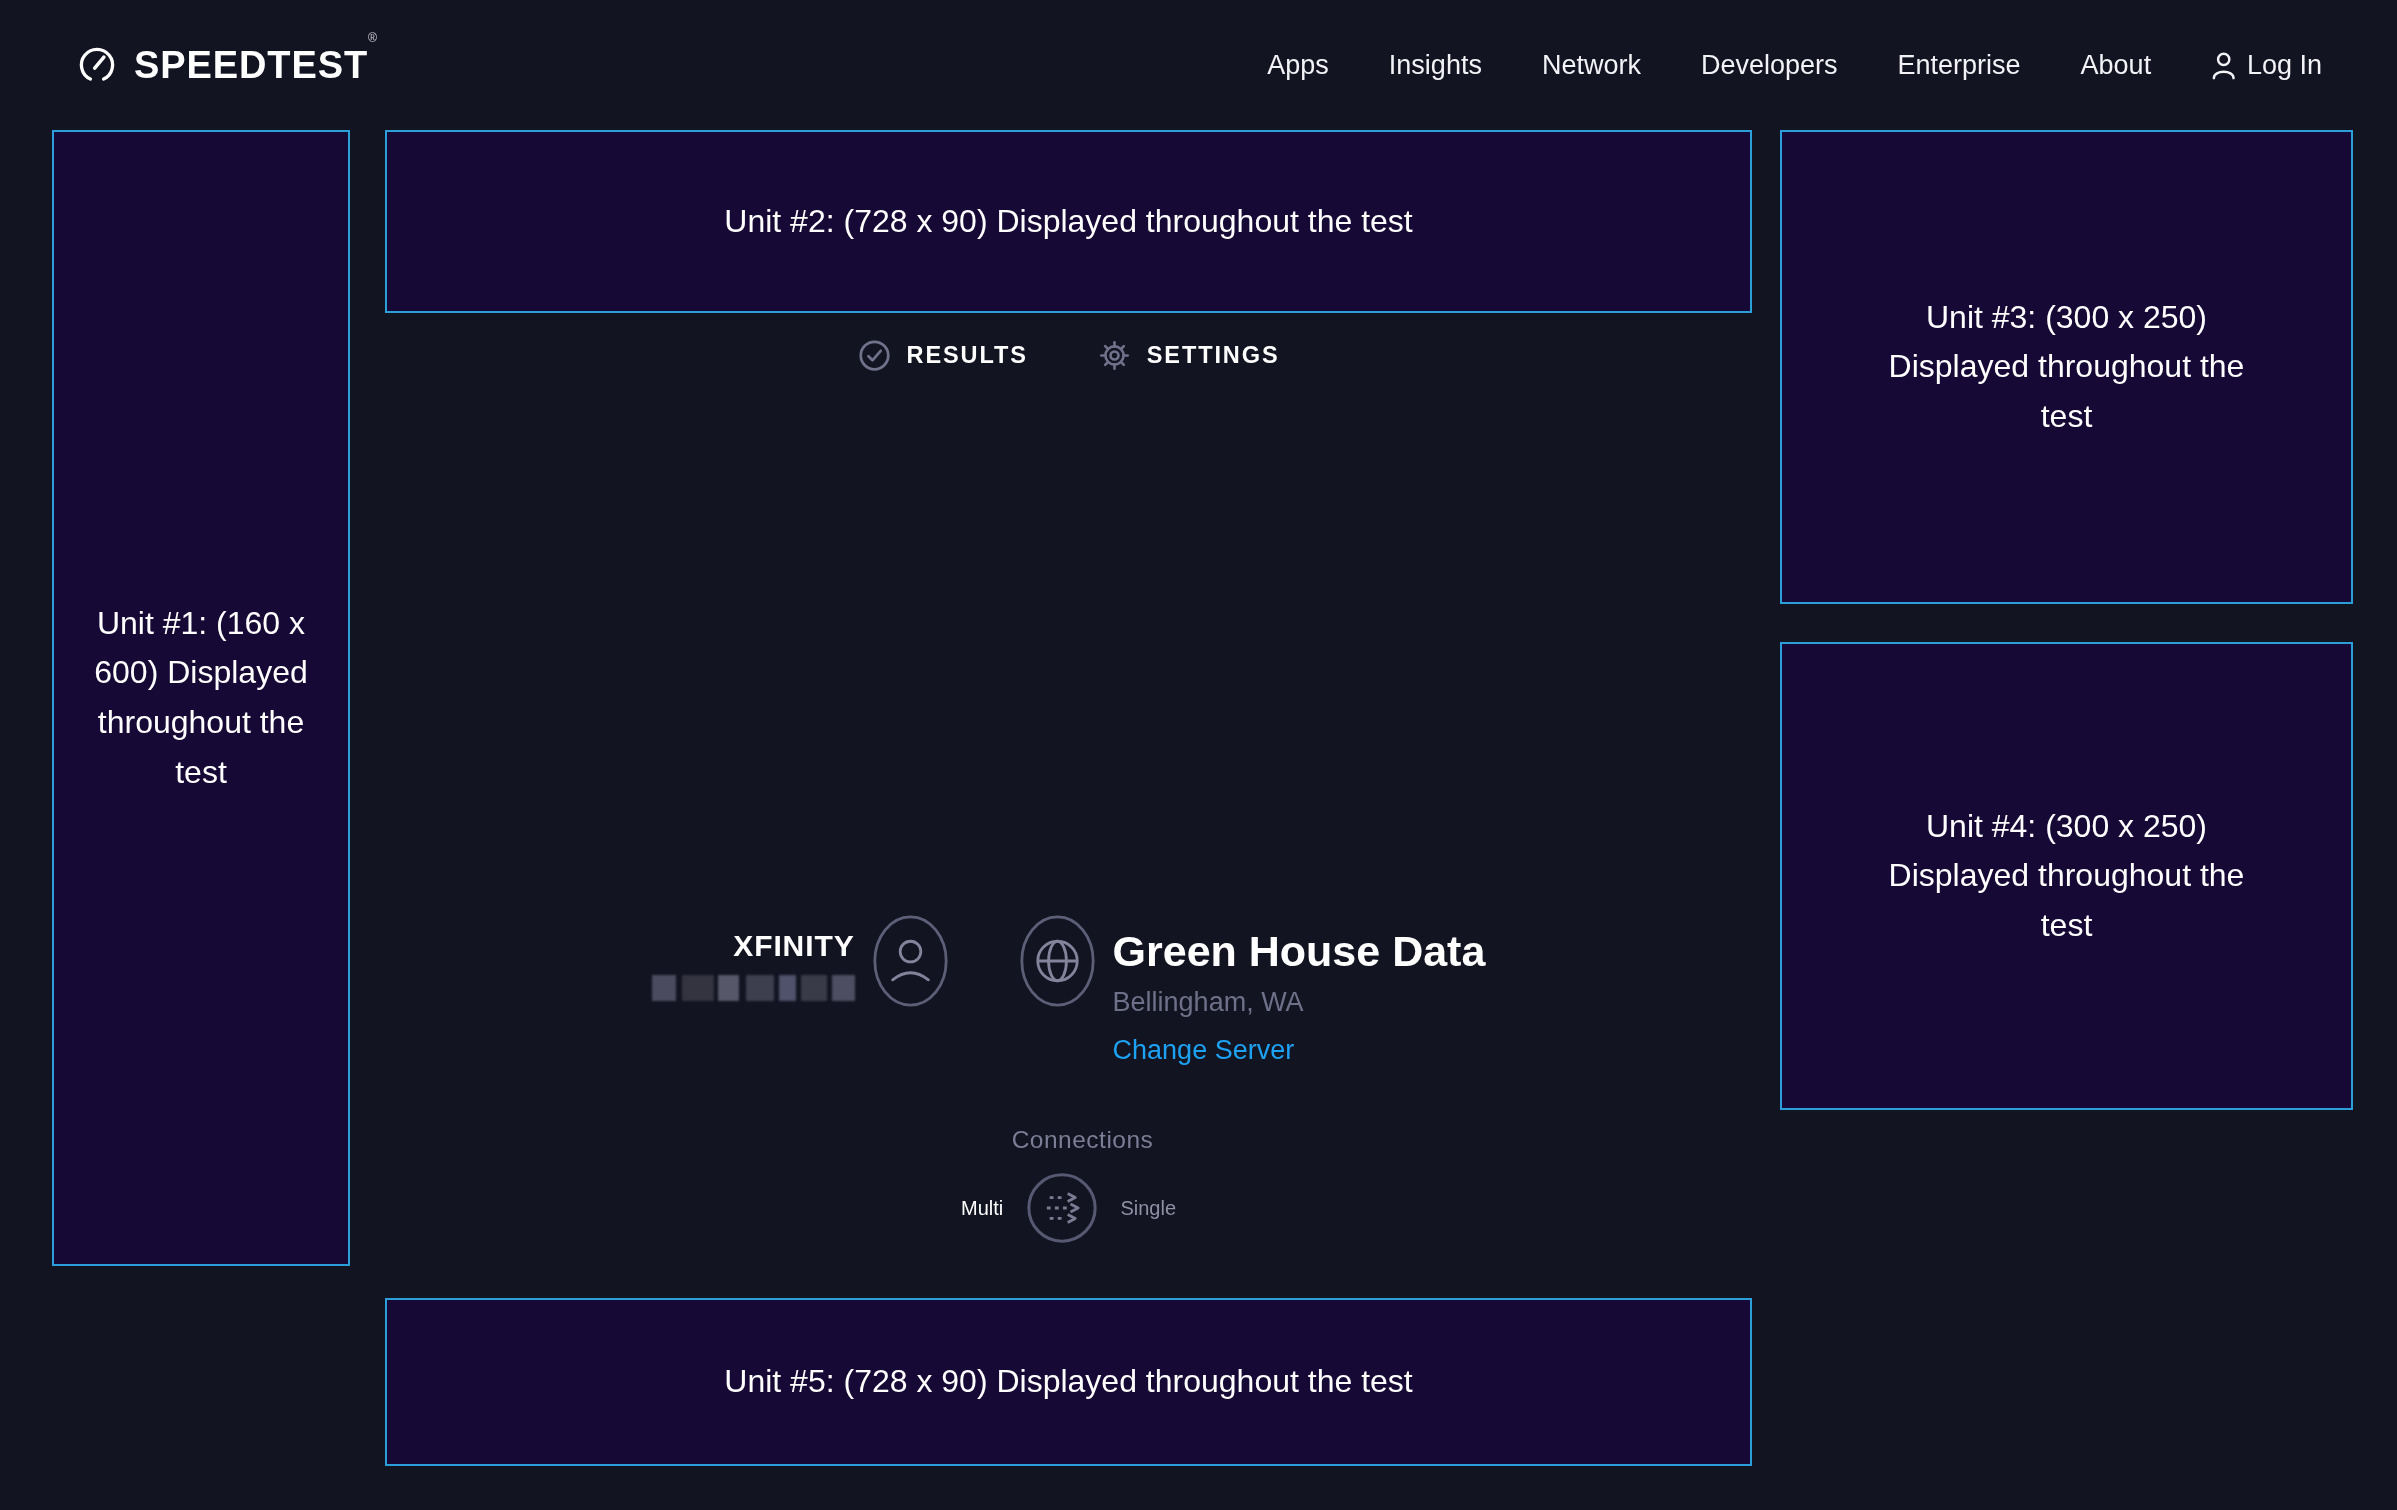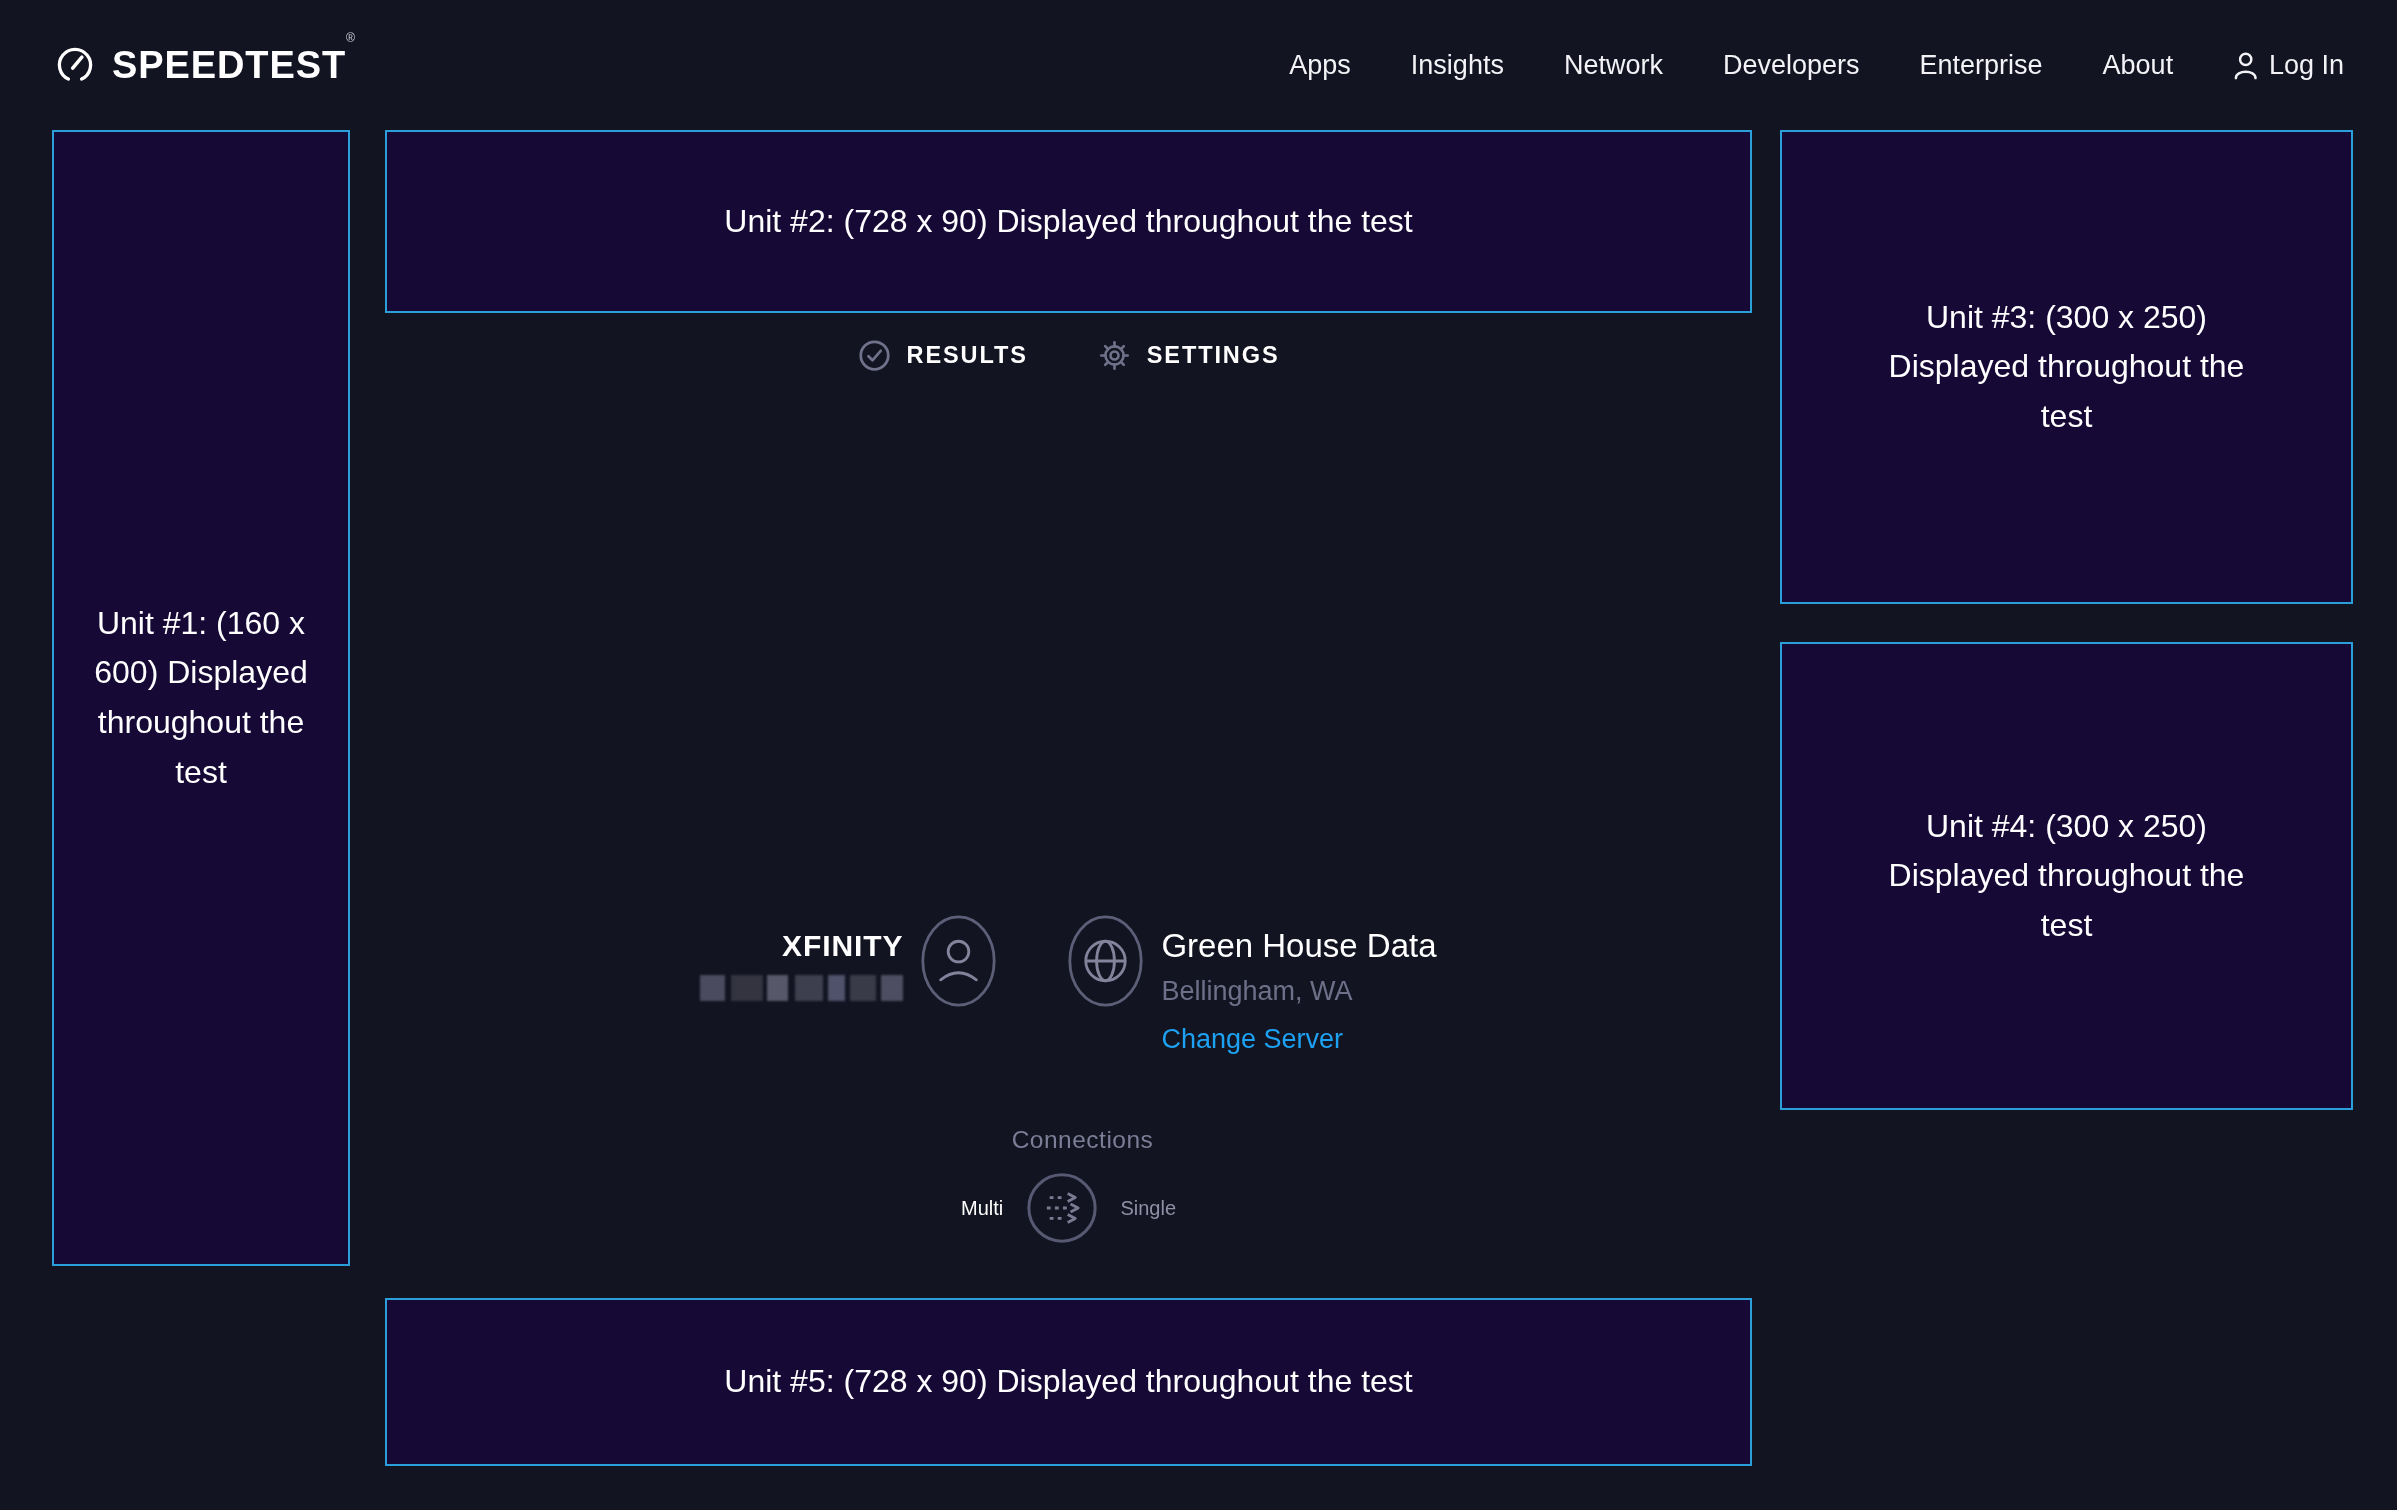--- a/index.html
+++ b/index.html
@@ -8,21 +8,21 @@
     position:relative; width:2397px; height:1510px;
     background:#131421; overflow:hidden;
     font-family:"Liberation Sans", sans-serif;
     color:#fff;
   }
 
   
   #topnav {
     position:absolute; top:0; left:0; right:0; height:130px;
     display:flex; align-items:center; justify-content:space-between;
-    padding:0 53px;
+    padding:0 75px;
   }
   .logo { display:flex; align-items:center; gap:15px; cursor:pointer; }
   .logo-text { font-size:38px; font-weight:700; letter-spacing:0.9px; color:#ffffff; }
   .logo-tm { font-size:12.2px; vertical-align:top; position:relative; top:-13px; color:#cfcfda; }
   .nav-links { display:flex; align-items:center; gap:60px; list-style:none; }
   .nav-link { font-size:27px; color:#f2f2f7; cursor:pointer; white-space:nowrap; }
   .login { display:flex; align-items:center; gap:10.4px;justify-content:flex-end; }
 
   
   .ad {
@@ -61,21 +61,21 @@
   .redacted { margin-top:12.2px; display:flex; height:26px; filter:blur(1.1px); }
   .redacted span { display:inline-block; height:100%; }
   .rd1 { width:24.5px; background:#4a4b5e; margin-right:5.6px; }
   .rd2 { width:32px; background:#33343f; margin-right:4.7px; }
   .rd3 { width:21px; background:#565768; margin-right:6.6px; }
   .rd4 { width:28px; background:#3e3f4e; margin-right:4.7px; }
   .rd5 { width:17px; background:#50516a; margin-right:5.6px; }
   .rd6 { width:26px; background:#3a3b49; margin-right:4.7px; }
   .rd7 { width:22.6px; background:#4d4e61; }
   .server-text { display:flex; flex-direction:column; align-items:flex-start; margin-top:13px; }
-  .server-name { font-size:33px; font-weight:400; color:#ffffff; }
+  .server-name { font-size:43px; font-weight:700; color:#ffffff; }
   .server-location { font-size:27px; color:#6e7089; margin-top:11.3px; }
   .change-server { font-size:27px; color:#1da2f3; margin-top:17px; cursor:pointer; }
 
   #connections { top:1126px; text-align:center; }
   .connections-label { font-size:24.5px; color:#7c7d96; letter-spacing:0.5px;margin-left:28px; }
   #conn-toggle-row { top:1172px; display:flex; justify-content:center; align-items:center; gap:22.6px; }
   .conn-option { font-size:20px; cursor:pointer; }
   .conn-multi { color:#ffffff; }
   .conn-single { color:#8f90a6; }
   .toggle-circle { cursor:pointer; display:block; }

